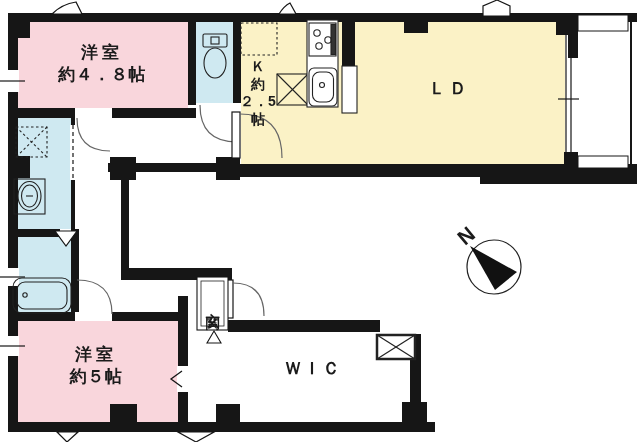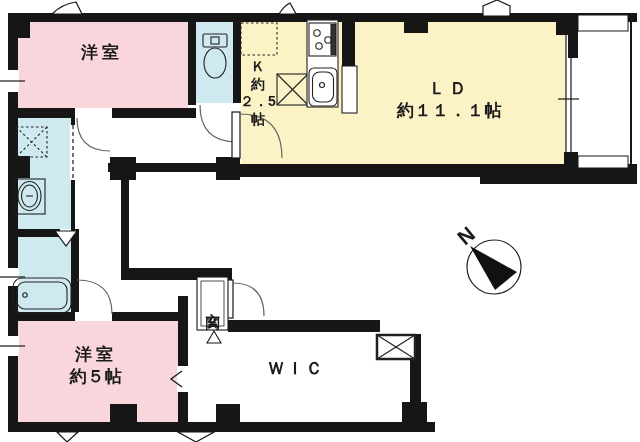--- a/index.html
+++ b/index.html
@@ -180,40 +180,40 @@
   </g>
 
   <g>
     <circle cx="494" cy="267" r="27" fill="none" stroke="#222" stroke-width="1.2"></circle>
     <path d="M470,246 L517,272 L495,290 Z" fill="#111"></path>
   </g>
 </svg>
 
   <div class="lbl lbl-room" style="left:32px;top:42px;width:140px;">
     <span class="nm">洋室</span>
+    <span class="sz">約４．８帖</span>
   </div>
 
   <div class="lbl lbl-k" style="left:234px;top:58px;width:48px;">
     <span>Ｋ</span>
     <span>約</span>
     <span>２．5</span>
     <span>帖</span>
   </div>
 
   <div class="lbl lbl-room" style="left:372px;top:78px;width:155px;">
     <span class="nm">ＬＤ</span>
-    <span class="sz">約１１．１帖</span>
   </div>
 
   <div class="lbl lbl-room" style="left:26px;top:344px;width:140px;">
     <span class="nm">洋室</span>
     <span class="sz">約５帖</span>
   </div>
 
-  <div class="lbl lbl-room" style="left:216px;top:358px;width:160px;">
+  <div class="lbl lbl-room" style="left:233px;top:358px;width:160px;">
     <span class="nm" style="letter-spacing:2px;">ＷＩＣ</span>
   </div>
 
   <div class="lbl lbl-genkan" style="left:204px;top:283px;height:44px;">
     <span>玄関</span>
   </div>
 
   <div class="lbl lbl-n" style="left:451px;top:222px;width:30px;">
     <span>N</span>
   </div>

